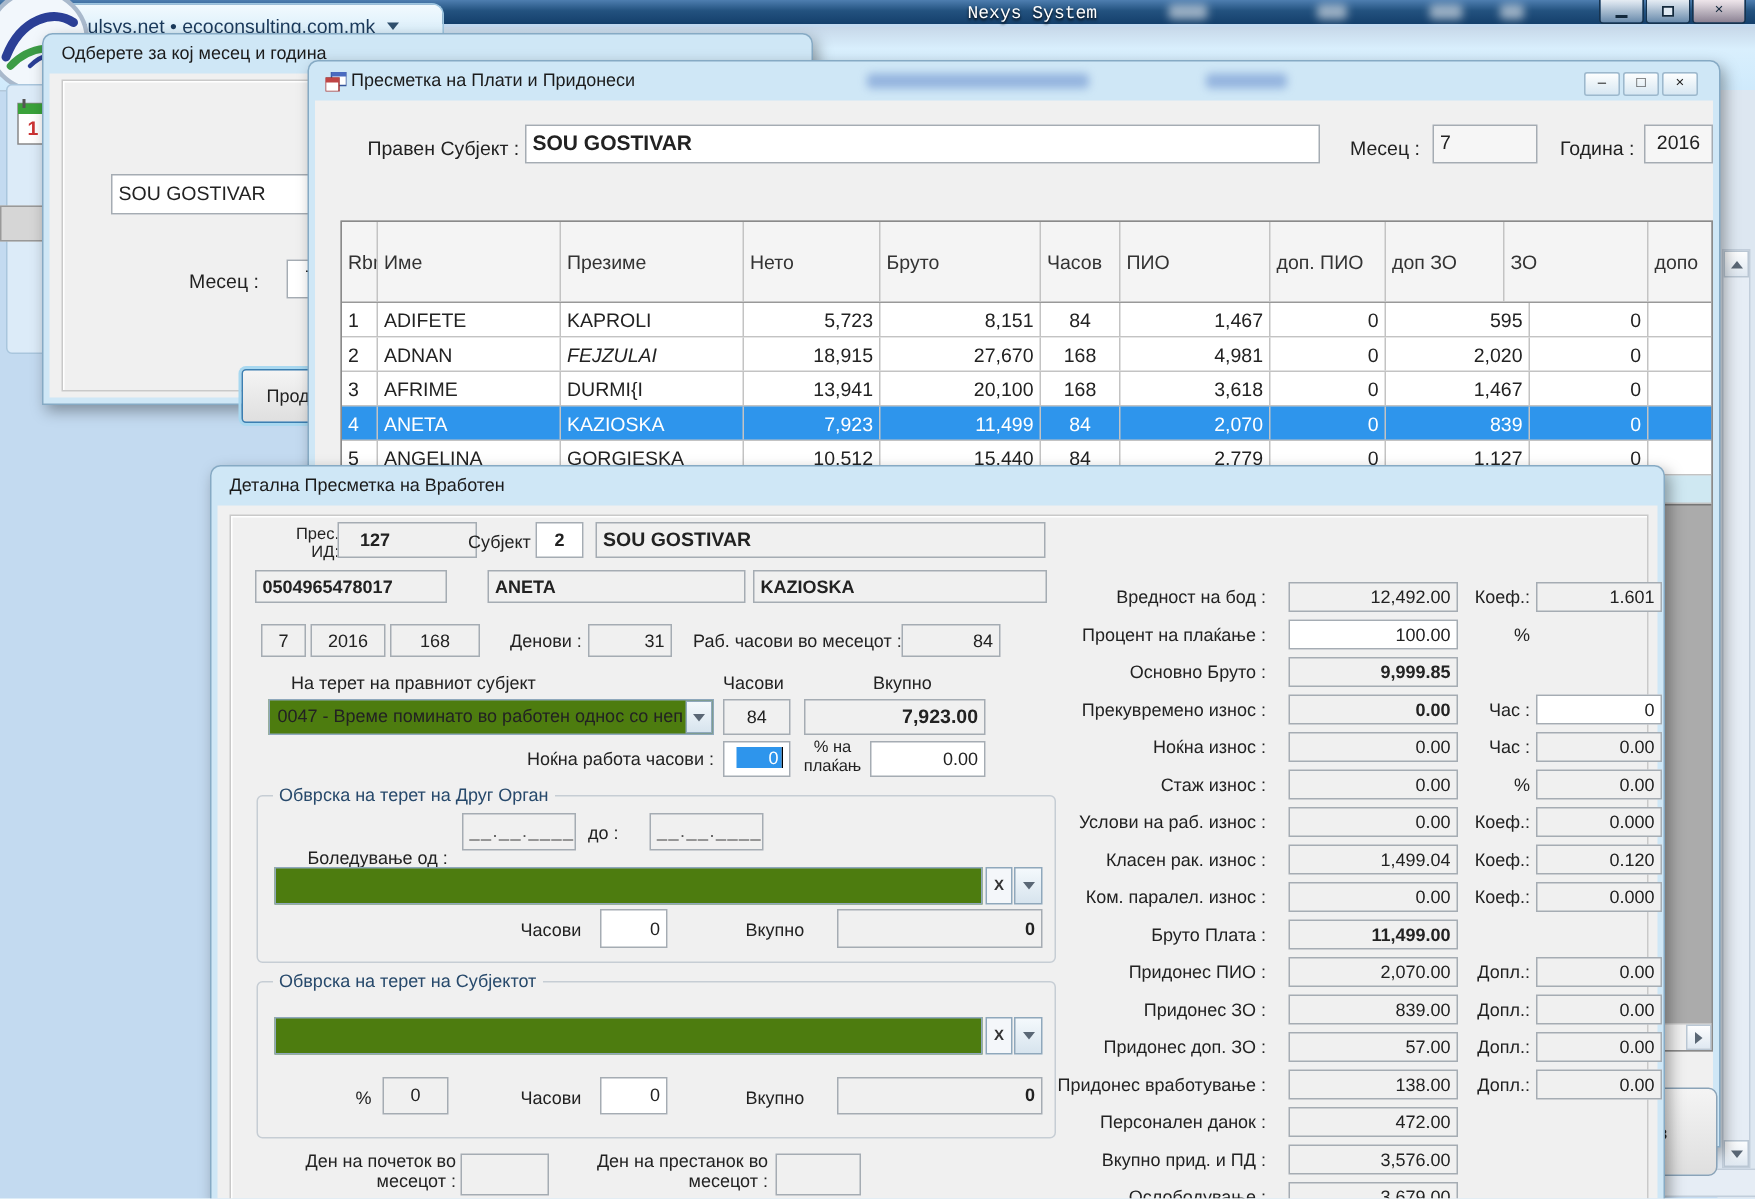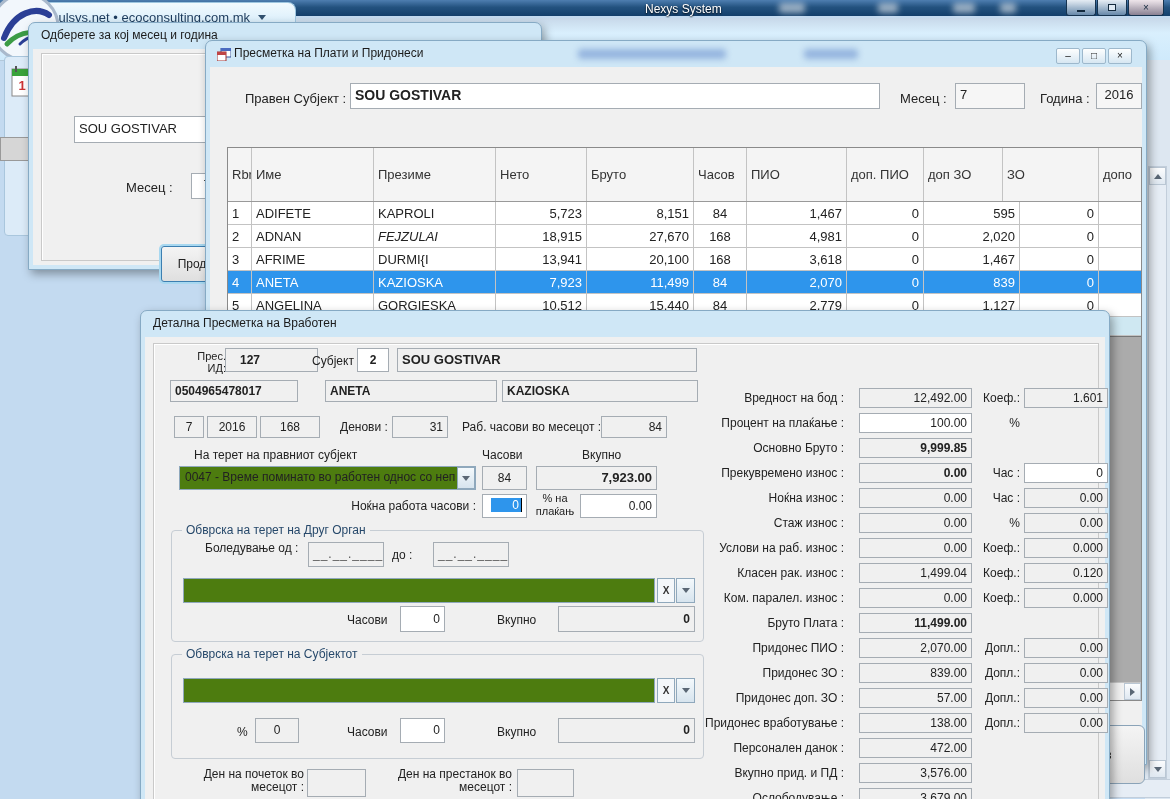--- a/index.html
+++ b/index.html
@@ -1,20 +1,20 @@
 <!DOCTYPE html>
 <html><head>
 <meta charset="utf-8">
 <style>
   html,body{margin:0;padding:0;}
   #canvas{position:relative;width:1170px;height:799px;overflow:hidden;
     background:#c3daf0;font-family:"Liberation Sans","DejaVu Sans",sans-serif;font-size:12px;color:#222;}
   
   .main-titlebar{position:absolute;left:0;top:0;width:1170px;height:16px;
-    background:linear-gradient(#4e7eb0,#23527f 45%,#143f6b);}
+    background:linear-gradient(#4e7eb0,#23527f 45%,#143f6b);font-family:Liberation Mono, monospace;}
   .main-title{position:absolute;left:645px;top:2px;color:#fff;font-size:12px;text-shadow:0 1px 2px #000;}
   .wblob{position:absolute;height:10px;top:3px;background:rgba(255,255,255,.55);filter:blur(3px);border-radius:3px;}
   .caps{position:absolute;right:6px;top:0;display:flex;gap:1px;}
   .cap-btn{width:28px;height:15px;border:1px solid #16334f;border-top:none;border-radius:0 0 3px 3px;
     background:linear-gradient(rgba(255,255,255,.85),rgba(170,195,220,.55));
     display:flex;align-items:center;justify-content:center;color:#13293d;font-size:10px;line-height:10px;}
   .cap-btn.close{width:34px;background:linear-gradient(rgba(255,240,240,.9),rgba(215,170,170,.6));}
   .g-min{width:8px;border-bottom:2px solid #13293d;height:6px;}
   .g-rest{position:relative;width:8px;height:7px;}
   .g-rest:before{content:"";position:absolute;left:0;bottom:0;width:6px;height:5px;border:1px solid #13293d;background:#dfe9f3;}
@@ -356,21 +356,21 @@
           <span class="selblock">0</span>
         </div>
         <div class="lbl two-line" style="left:378px;top:148px;width:46px;text-align:center;font-size:11px;">
           <span>% на</span><br>
           <span>плаќањ</span>
         </div>
         <div class="box white r" style="left:426px;top:150px;width:77px;height:24px;line-height:18px;">0.00</div>
 
         <div class="grp" style="left:17px;top:186px;width:531px;height:110px;">
           <div class="grp-cap">Обврска на терет на Друг Орган</div>
-          <div class="lbl" style="left:33px;top:10px;">Боледување од :</div>
+          <div class="lbl" style="left:33px;top:34px;">Боледување од :</div>
           <div class="box mask c" style="left:136px;top:11px;width:76px;height:25px;line-height:19px;">__.__.____</div>
           <div class="lbl" style="left:220px;top:17px;">до :</div>
           <div class="box mask c" style="left:261px;top:11px;width:76px;height:25px;line-height:19px;">__.__.____</div>
           <div class="combo" style="left:11px;top:47px;width:472px;height:25px;"></div>
           <div class="xclear" style="left:485px;top:47px;width:18px;height:25px;">
             <span>X</span>
             </div>
           <div class="dd-btn" style="left:504px;top:47px;width:19px;height:25px;">
             <span class="tri-down"></span>
             </div>

